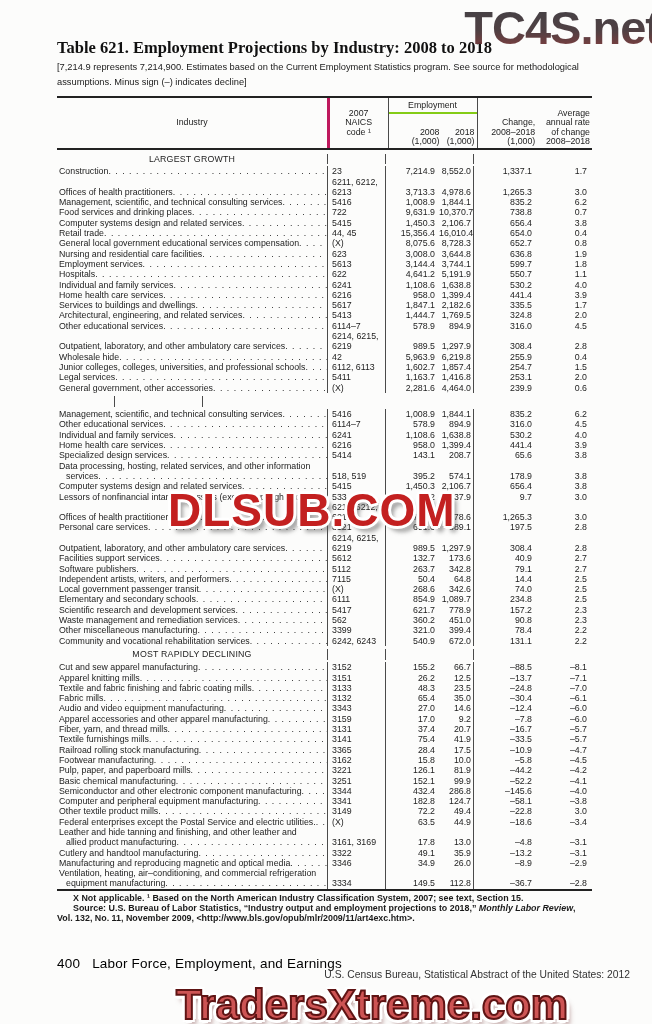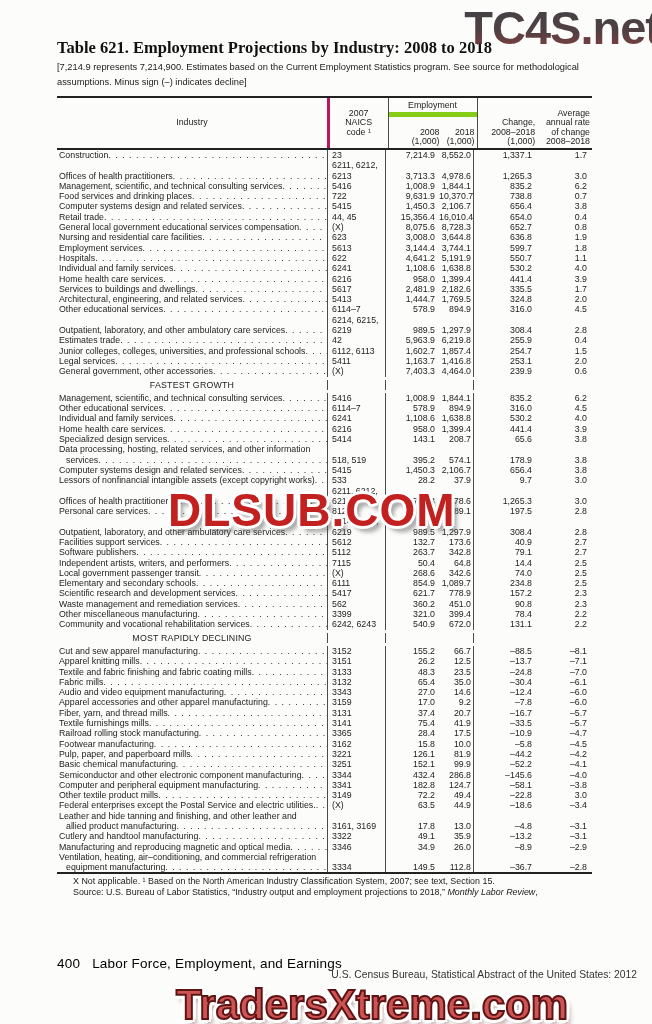--- a/index.html
+++ b/index.html
@@ -13,21 +13,21 @@
          line-height:19px;margin:0 0 3px 0;color:#111;}
   .note{font-size:9.3px;line-height:15px;margin:0 0 6px 0;width:540px;color:#1a1a1a;}
 
   
   .table{width:535px;border-top:2px solid #222;border-bottom:2px solid #222;}
   .thead{display:flex;height:50px;border-bottom:2px solid #222;font-size:8.8px;line-height:9.6px;}
   .thead .hc{display:flex;align-items:center;justify-content:center;text-align:center;white-space:pre-line;}
   .ciw{width:271px;border-right:3px solid #be185d;}
   .cnw{width:58px;border-right:1px solid #4a4a4a;}
   .cemp{width:88px;border-right:1px solid #4a4a4a;display:flex;flex-direction:column;}
-  .emp-label{height:14px;line-height:15px;text-align:center;border-bottom:5px solid #84cc16;}
+  .emp-label{height:14px;line-height:15px;text-align:center;border-bottom:2px solid #84cc16;}
   .emp-sub{flex:1;display:flex;}
   .emp-sub .hs{display:flex;align-items:flex-end;justify-content:flex-end;text-align:right;
                white-space:pre-line;padding:0 2px 1px 0;}
   .hs2008{width:51px;}
   .hs2018{width:33px;}
   .hcb{display:flex;align-items:flex-end;justify-content:flex-end;text-align:right;
        white-space:pre-line;padding:0 2px 1px 0;box-sizing:border-box;}
   .cchw{width:60px;}
   .crtw{width:55px;}
 
@@ -39,28 +39,28 @@
   .itxt{white-space:nowrap;}
   .itxt.indw{padding-left:7px;}
   .lead{flex:1;white-space:nowrap;overflow:hidden;letter-spacing:1px;color:#222;}
   .cn{width:58px;border-right:1px solid #4a4a4a;padding-left:4px;box-sizing:border-box;white-space:nowrap;overflow:hidden;}
   .ca{width:53px;text-align:right;padding-right:4px;box-sizing:border-box;}
   .cb{width:35px;border-right:1px solid #4a4a4a;text-align:right;padding-right:2px;box-sizing:border-box;}
   .cch{width:60px;text-align:right;padding-right:2px;box-sizing:border-box;}
   .crt{width:55px;text-align:right;padding-right:2px;box-sizing:border-box;}
 
   
-  .footnotes{margin-top:2px;font-size:8.9px;line-height:10.2px;color:#1a1a1a;}
+  .footnotes{margin-top:2px;font-size:8.9px;line-height:10.2px;color:#1a1a1a;font-weight:bold;}
   .fn{margin:0;}
   .fn.indent{text-indent:16px;}
 
   
   .footer-left{position:absolute;left:57px;top:956px;font-size:13.5px;color:#000000;letter-spacing:0.2px;}
   .footer-left .pgno{margin-right:12px;}
-  .footer-right{position:absolute;right:15px;top:969px;font-size:10.3px;color:#333;}
+  .footer-right{position:absolute;right:22px;top:969px;font-size:10.3px;color:#333;}
 
   
   .wm-top{position:absolute;top:0px;right:-8px;font-size:47px;font-weight:bold;letter-spacing:-1px;
           background:linear-gradient(180deg,#38383d 0%,#46363a 55%,#8a3434 100%);
           -webkit-background-clip:text;background-clip:text;color:transparent;opacity:0.95;z-index:5;}
   .wm-mid{position:absolute;left:168px;top:483px;font-size:46px;font-weight:bold;letter-spacing:1px;
           color:#c32020;z-index:5;
           text-shadow:-2px -2px 0 #fff,2px -2px 0 #fff,-2px 2px 0 #fff,2px 2px 0 #fff,
                       -3px 0 0 #fff,3px 0 0 #fff,0 3px 0 #fff,0 -3px 0 #fff,
                       5px 6px 4px rgba(90,90,90,0.55);}
@@ -98,20 +98,28 @@
         </div>
         <div class="cchw hcb">Change,
 2008–2018
 (1,000)</div>
         <div class="crtw hcb">Average
 annual rate
 of change
 2008–2018</div>
       </div>
       <div class="tbody">
+          <div class="tr sec">
+            <div class="ci">LARGEST GROWTH</div>
+            <div class="cn"></div>
+            <div class="ca"></div>
+            <div class="cb"></div>
+            <div class="cch"></div>
+            <div class="crt"></div>
+          </div>
           <div class="tr">
             <div class="ci">
               <span class="itxt">Construction</span>
               <span class="lead"> . . . . . . . . . . . . . . . . . . . . . . . . . . . . . . . . . . . . . . . . . . . . . . . . . . . . . . . . . . . . . . . . . . . . . . . . . . . . . . . . . . . . . . . . . .</span>
             </div>
             <div class="cn">23</div>
             <div class="ca">7,214.9</div>
             <div class="cb">8,552.0</div>
             <div class="cch">1,337.1</div>
             <div class="crt">1.7</div>
@@ -246,21 +254,21 @@
             <div class="cb">1,399.4</div>
             <div class="cch">441.4</div>
             <div class="crt">3.9</div>
           </div>
           <div class="tr">
             <div class="ci">
               <span class="itxt">Services to buildings and dwellings</span>
               <span class="lead"> . . . . . . . . . . . . . . . . . . . . . . . . . . . . . . . . . . . . . . . . . . . . . . . . . . . . . . . . . . . . . . . . . . . . . . . . . . . . . . . . . . . . . . . . . .</span>
             </div>
             <div class="cn">5617</div>
-            <div class="ca">2,481.9</div>
+            <div class="ca">1,847.1</div>
             <div class="cb">2,182.6</div>
             <div class="cch">335.5</div>
             <div class="crt">1.7</div>
           </div>
           <div class="tr">
             <div class="ci">
               <span class="itxt">Architectural, engineering, and related services</span>
               <span class="lead"> . . . . . . . . . . . . . . . . . . . . . . . . . . . . . . . . . . . . . . . . . . . . . . . . . . . . . . . . . . . . . . . . . . . . . . . . . . . . . . . . . . . . . . . . . .</span>
             </div>
             <div class="cn">5413</div>
@@ -296,21 +304,21 @@
               <span class="lead"> . . . . . . . . . . . . . . . . . . . . . . . . . . . . . . . . . . . . . . . . . . . . . . . . . . . . . . . . . . . . . . . . . . . . . . . . . . . . . . . . . . . . . . . . . .</span>
             </div>
             <div class="cn">6219</div>
             <div class="ca">989.5</div>
             <div class="cb">1,297.9</div>
             <div class="cch">308.4</div>
             <div class="crt">2.8</div>
           </div>
           <div class="tr">
             <div class="ci">
-              <span class="itxt">Estimates trade</span>
+              <span class="itxt">Wholesale hide</span>
               <span class="lead"> . . . . . . . . . . . . . . . . . . . . . . . . . . . . . . . . . . . . . . . . . . . . . . . . . . . . . . . . . . . . . . . . . . . . . . . . . . . . . . . . . . . . . . . . . .</span>
             </div>
             <div class="cn">42</div>
             <div class="ca">5,963.9</div>
             <div class="cb">6,219.8</div>
             <div class="cch">255.9</div>
             <div class="crt">0.4</div>
           </div>
           <div class="tr">
             <div class="ci">
@@ -333,27 +341,26 @@
             <div class="cb">1,416.8</div>
             <div class="cch">253.1</div>
             <div class="crt">2.0</div>
           </div>
           <div class="tr">
             <div class="ci">
               <span class="itxt">General government, other accessories</span>
               <span class="lead"> . . . . . . . . . . . . . . . . . . . . . . . . . . . . . . . . . . . . . . . . . . . . . . . . . . . . . . . . . . . . . . . . . . . . . . . . . . . . . . . . . . . . . . . . . .</span>
             </div>
             <div class="cn">(X)</div>
-            <div class="ca">7,403.3</div>
+            <div class="ca">2,281.6</div>
             <div class="cb">4,464.0</div>
             <div class="cch">239.9</div>
             <div class="crt">0.6</div>
           </div>
           <div class="tr sec">
-            <div class="ci">FASTEST GROWTH</div>
             <div class="cn"></div>
             <div class="ca"></div>
             <div class="cb"></div>
             <div class="cch"></div>
             <div class="crt"></div>
           </div>
           <div class="tr">
             <div class="ci">
               <span class="itxt">Management, scientific, and technical consulting services</span>
               <span class="lead"> . . . . . . . . . . . . . . . . . . . . . . . . . . . . . . . . . . . . . . . . . . . . . . . . . . . . . . . . . . . . . . . . . . . . . . . . . . . . . . . . . . . . . . . . . .</span>
@@ -850,20 +857,21 @@
             <div class="cb">112.8</div>
             <div class="cch">–36.7</div>
             <div class="crt">–2.8</div>
           </div>
         </div>
     </div>
 
     <div class="footnotes">
       <p class="fn indent">X Not applicable. ¹ Based on the North American Industry Classification System, 2007; see text, Section 15.</p>
       <p class="fn indent"><span>Source: U.S. Bureau of Labor Statistics, “Industry output and employment projections to 2018,” </span><i>Monthly Labor Review</i><span>,</span></p>
+      <p class="fn">Vol. 132, No. 11, November 2009, &lt;http://www.bls.gov/opub/mlr/2009/11/art4exc.htm&gt;.</p>
     </div>
   </div>
 
   <div class="wm-mid">DLSUB.COM</div>
 
   <div class="footer-left">
     <span class="pgno">400</span><span>Labor Force, Employment, and Earnings</span>
   </div>
   <div class="footer-right">U.S. Census Bureau, Statistical Abstract of the United States: 2012</div>
 

